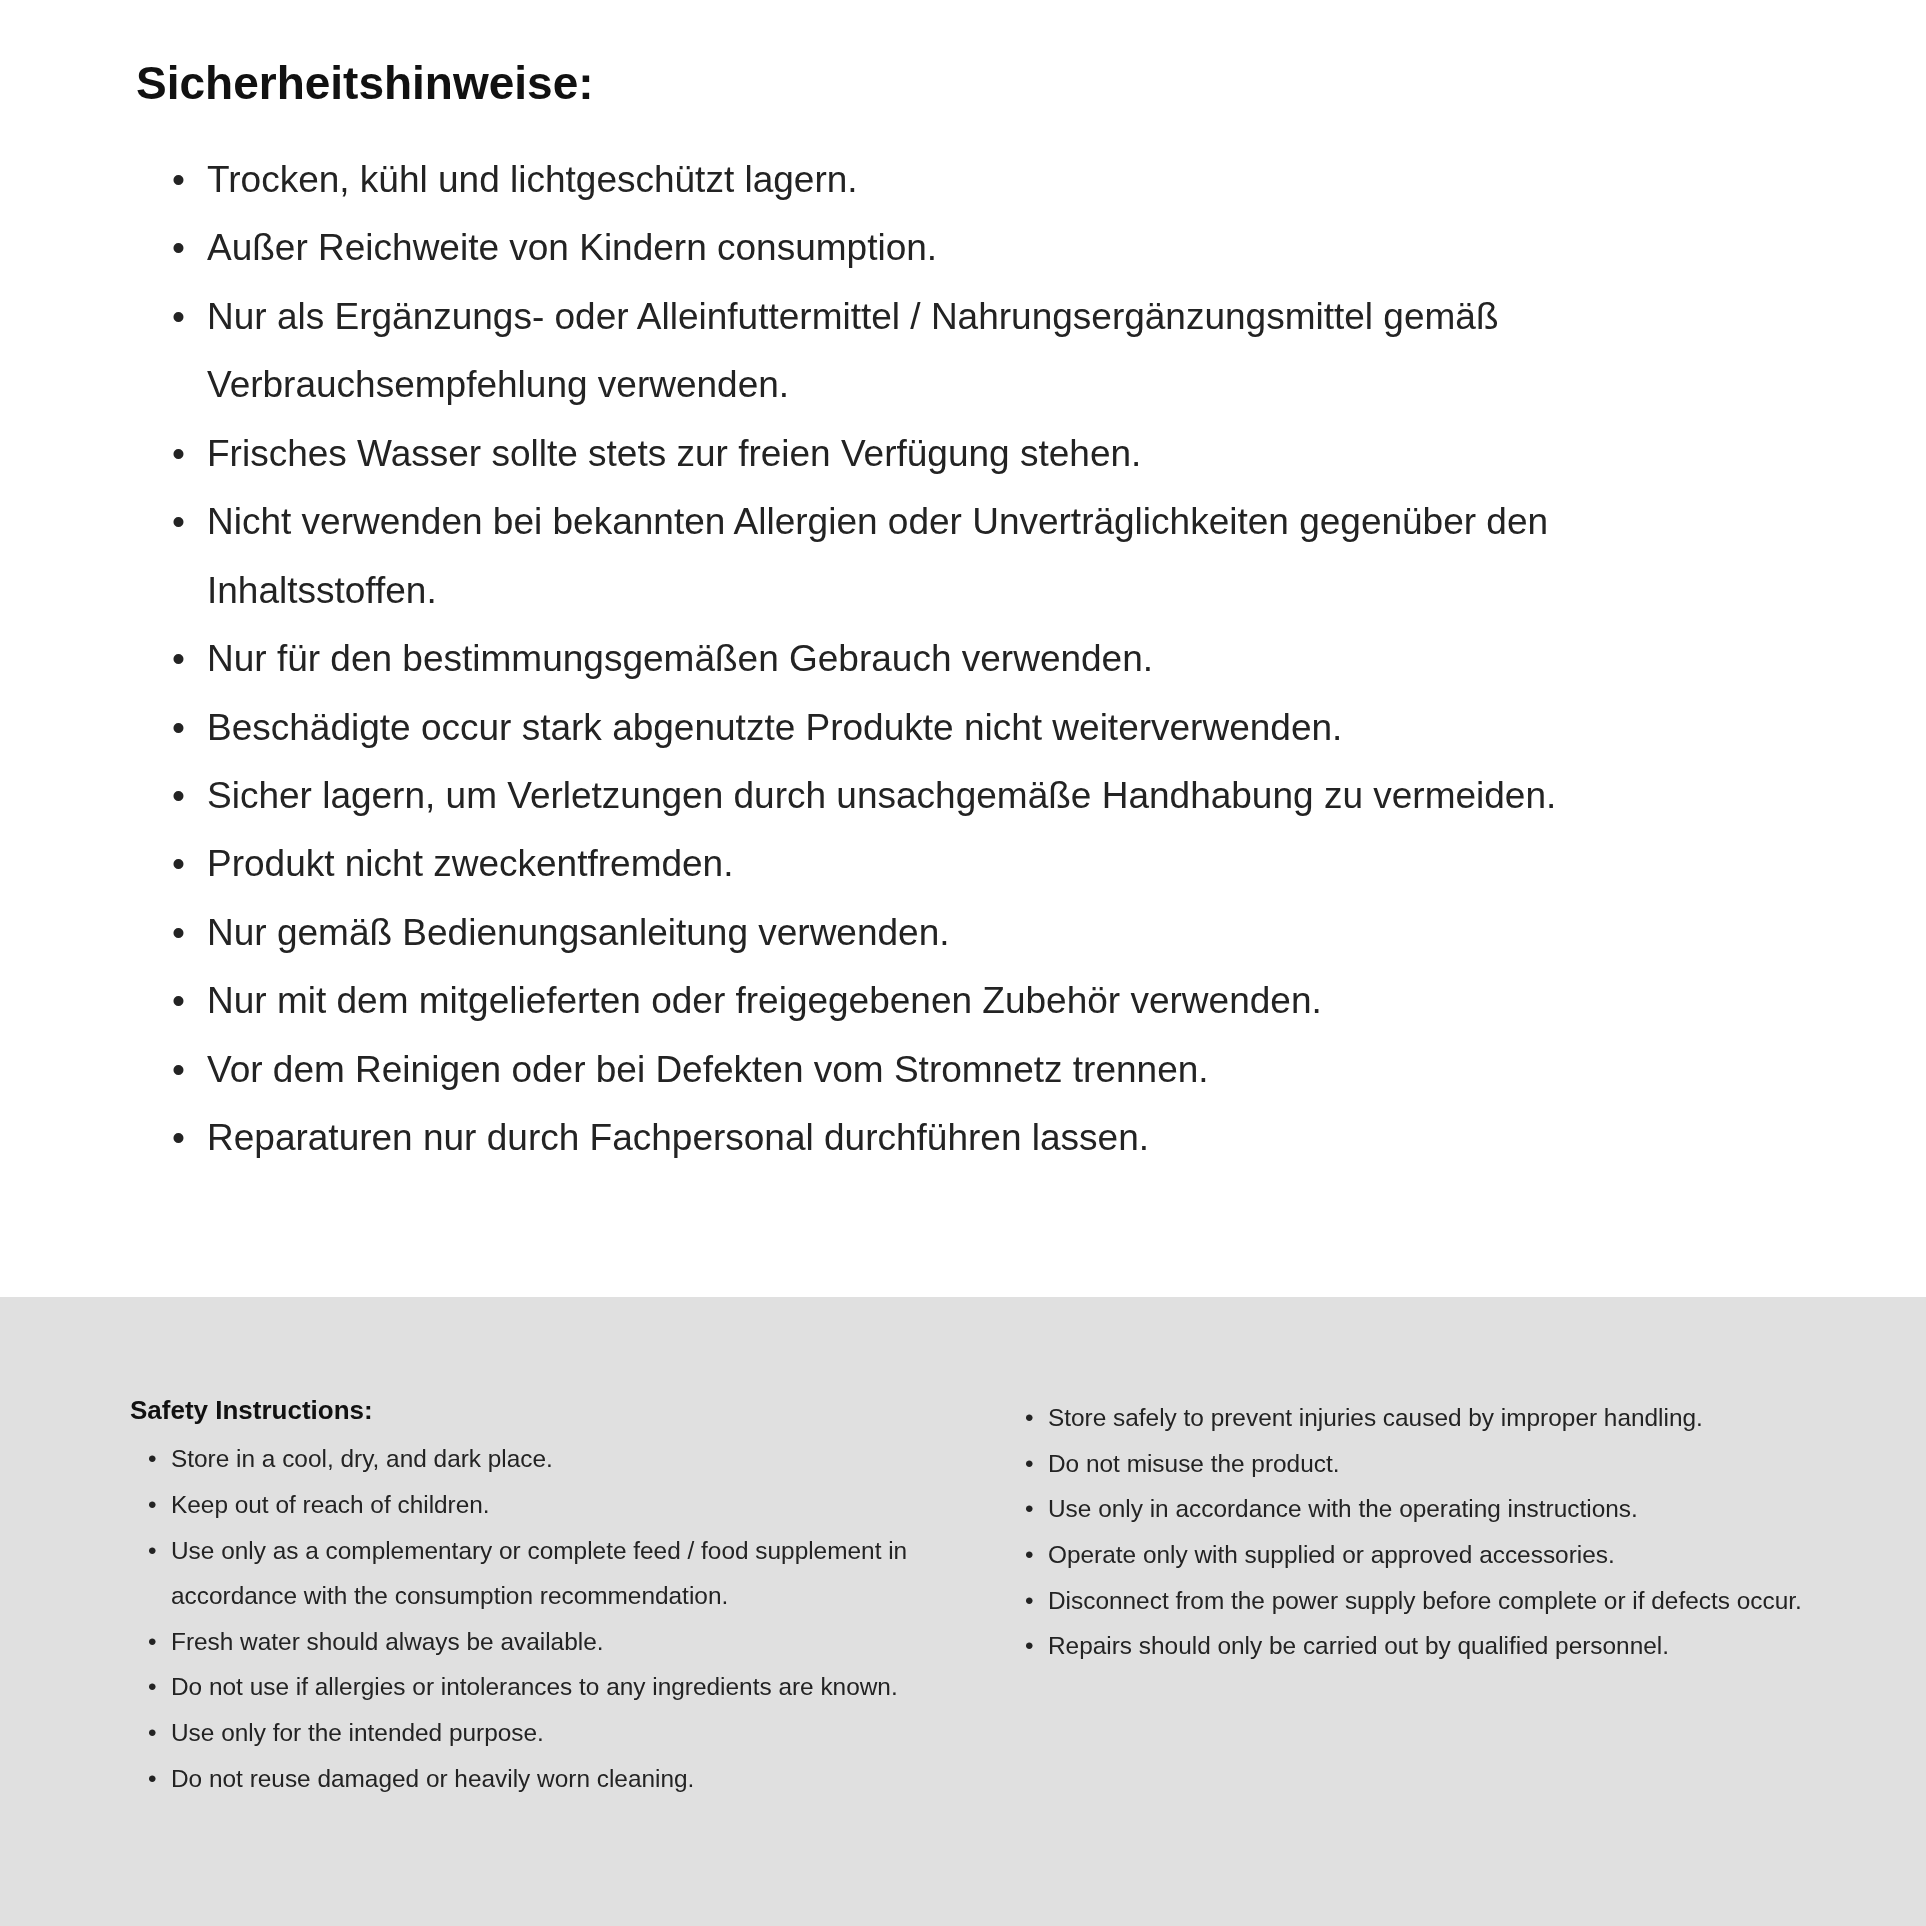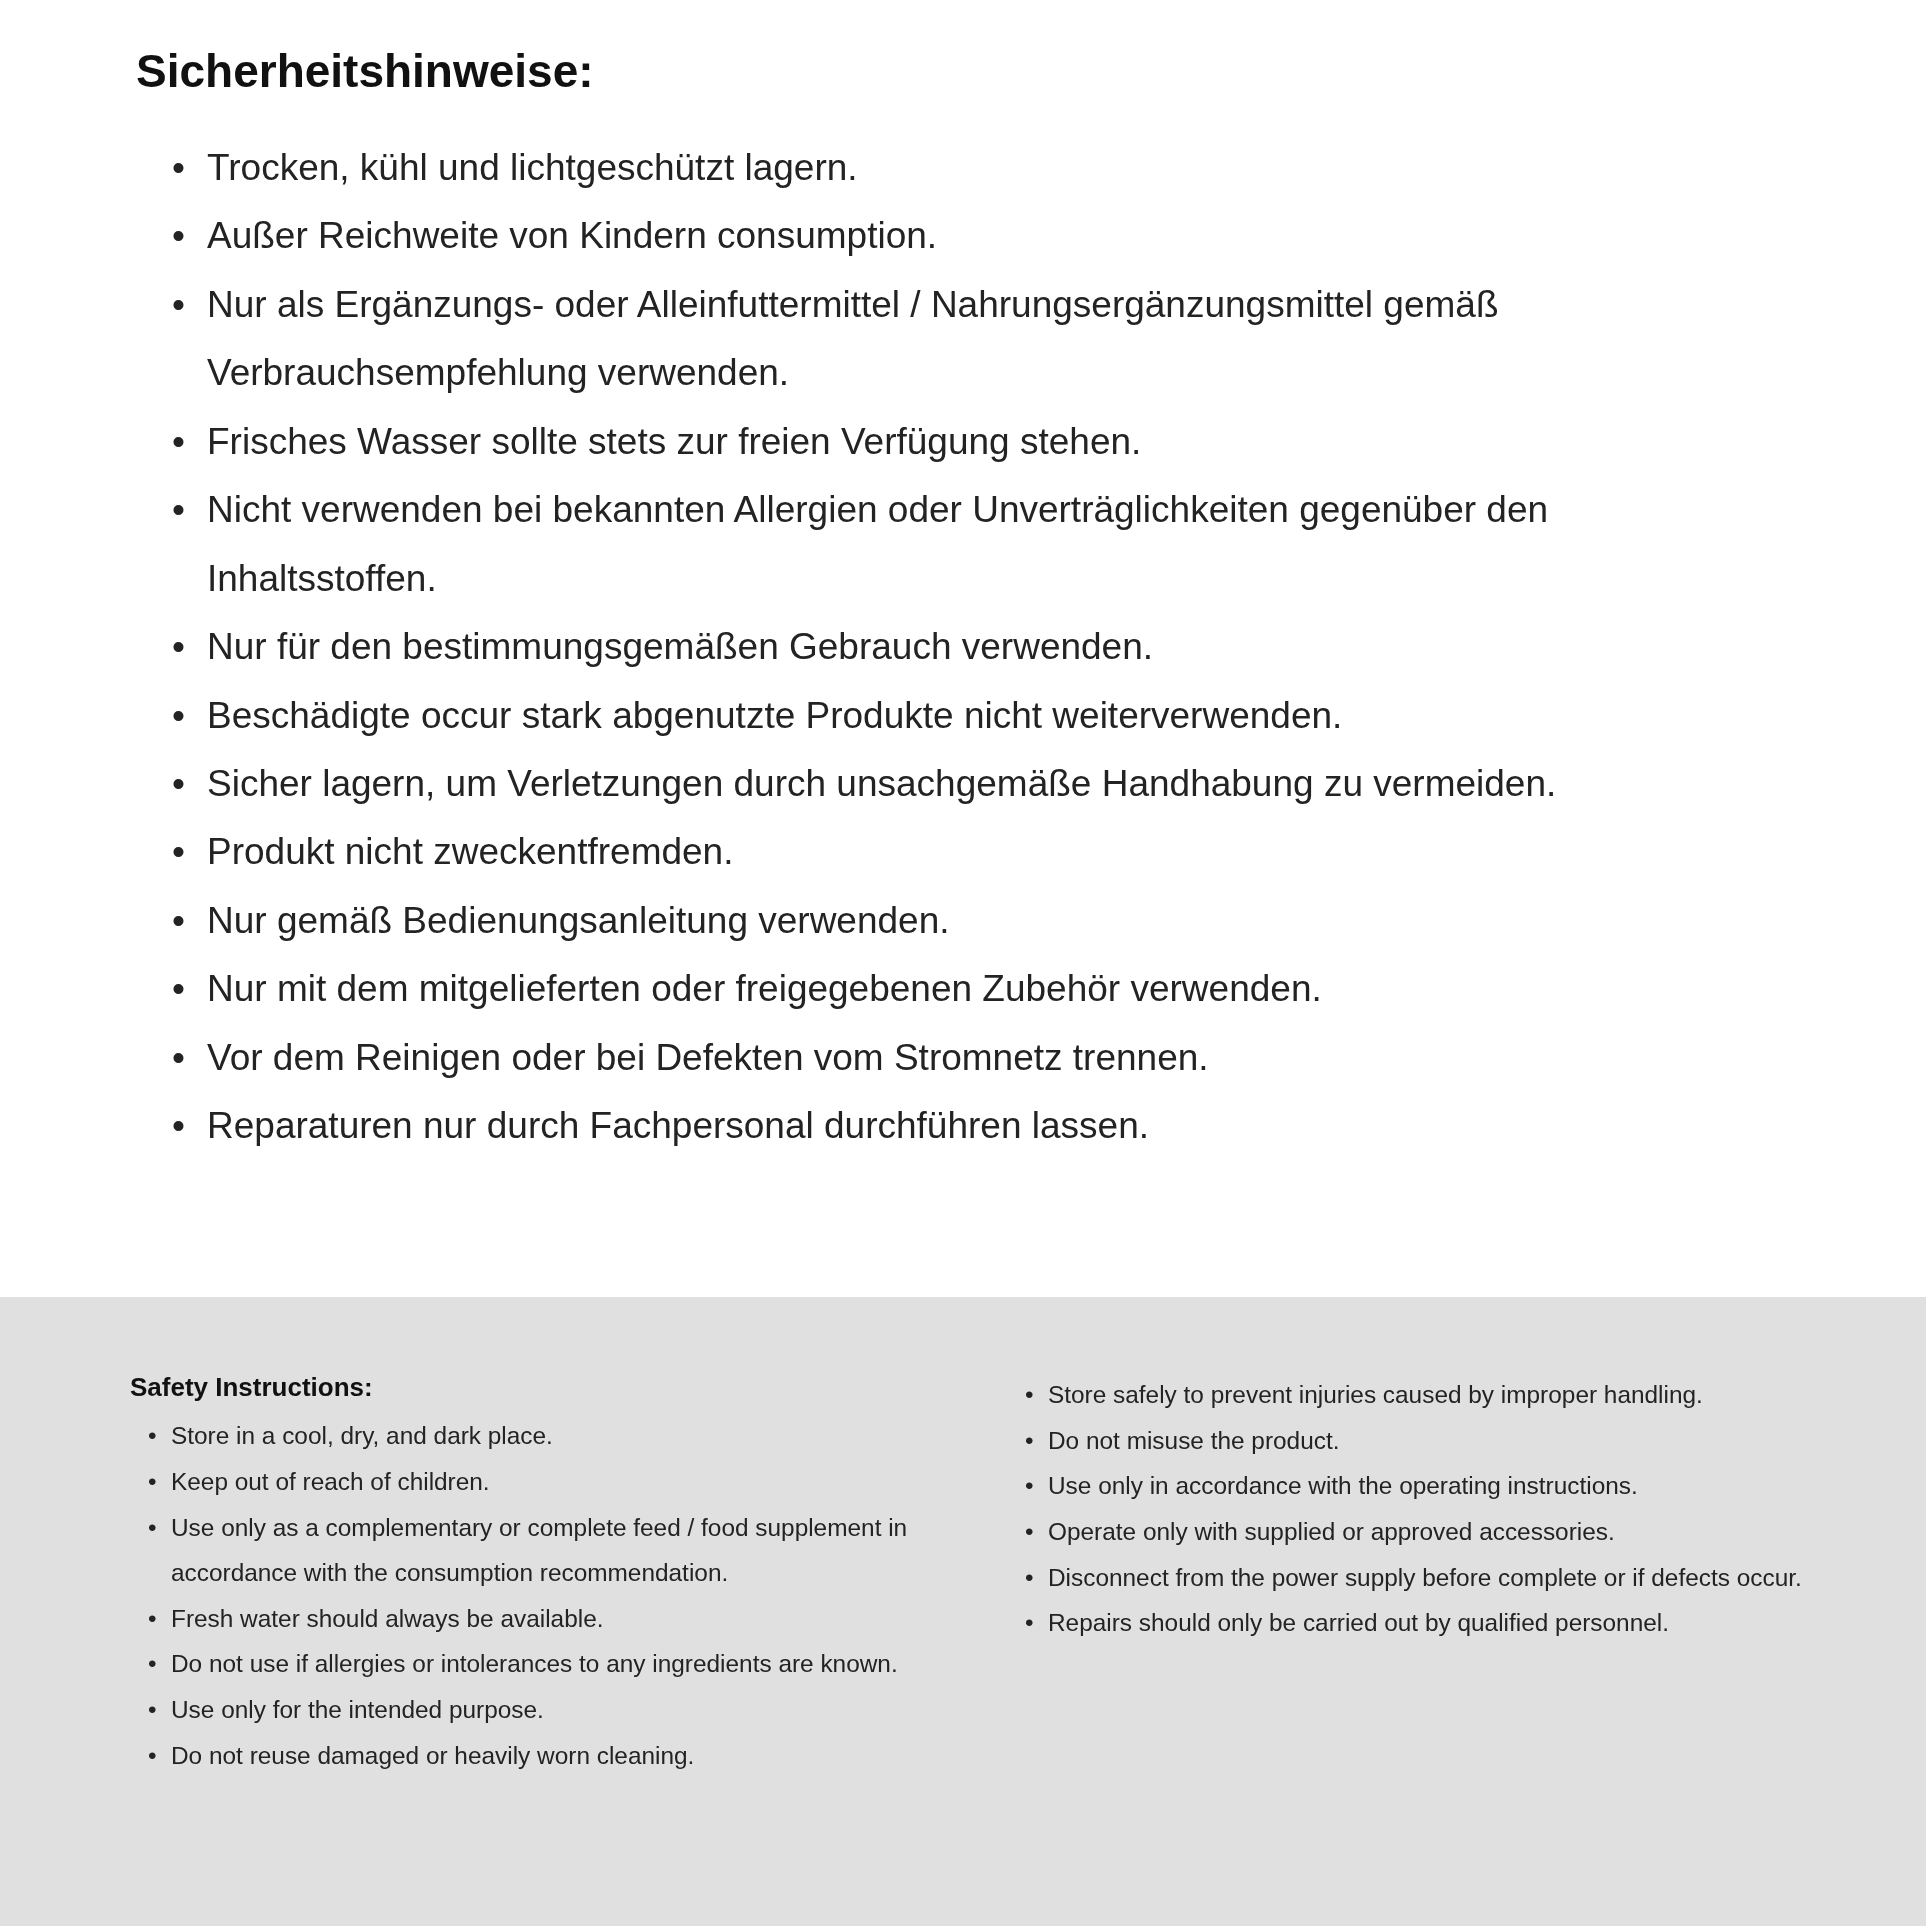--- a/index.html
+++ b/index.html
@@ -14,21 +14,21 @@
   .page {
     width: 1926px;
     height: 1926px;
     display: flex;
     flex-direction: column;
   }
   
   .top-section {
     height: 1297px;
     background: #ffffff;
-    padding: 44px 77px 0 136px;
+    padding: 56px 77px 0 136px;
   }
   .top-section h1 {
     font-size: 46px;
     font-weight: 700;
     color: #111111;
     margin-bottom: 36px;
   }
   ul.list { list-style: none; }
   ul.list li { display: flex; align-items: flex-start; }
   .bullet { flex-shrink: 0; }
@@ -40,21 +40,21 @@
     line-height: 1.85;
     max-width: 1554px;
     color: #232323;
   }
   ul.de-list .bullet { width: 35px; flex: 0 0 35px; }
 
   
   .bottom-section {
     flex: 1;
     background: #e0e0e0;
-    padding: 75px 90px 0 130px;
+    padding: 98px 90px 0 130px;
     display: flex;
     align-items: flex-start;
   }
   .col-left { width: 803px; flex: 0 0 803px; }
   .col-left h2 {
     font-size: 26px;
     font-weight: 700;
     color: #111111;
     margin-bottom: 10.3px;
   }

